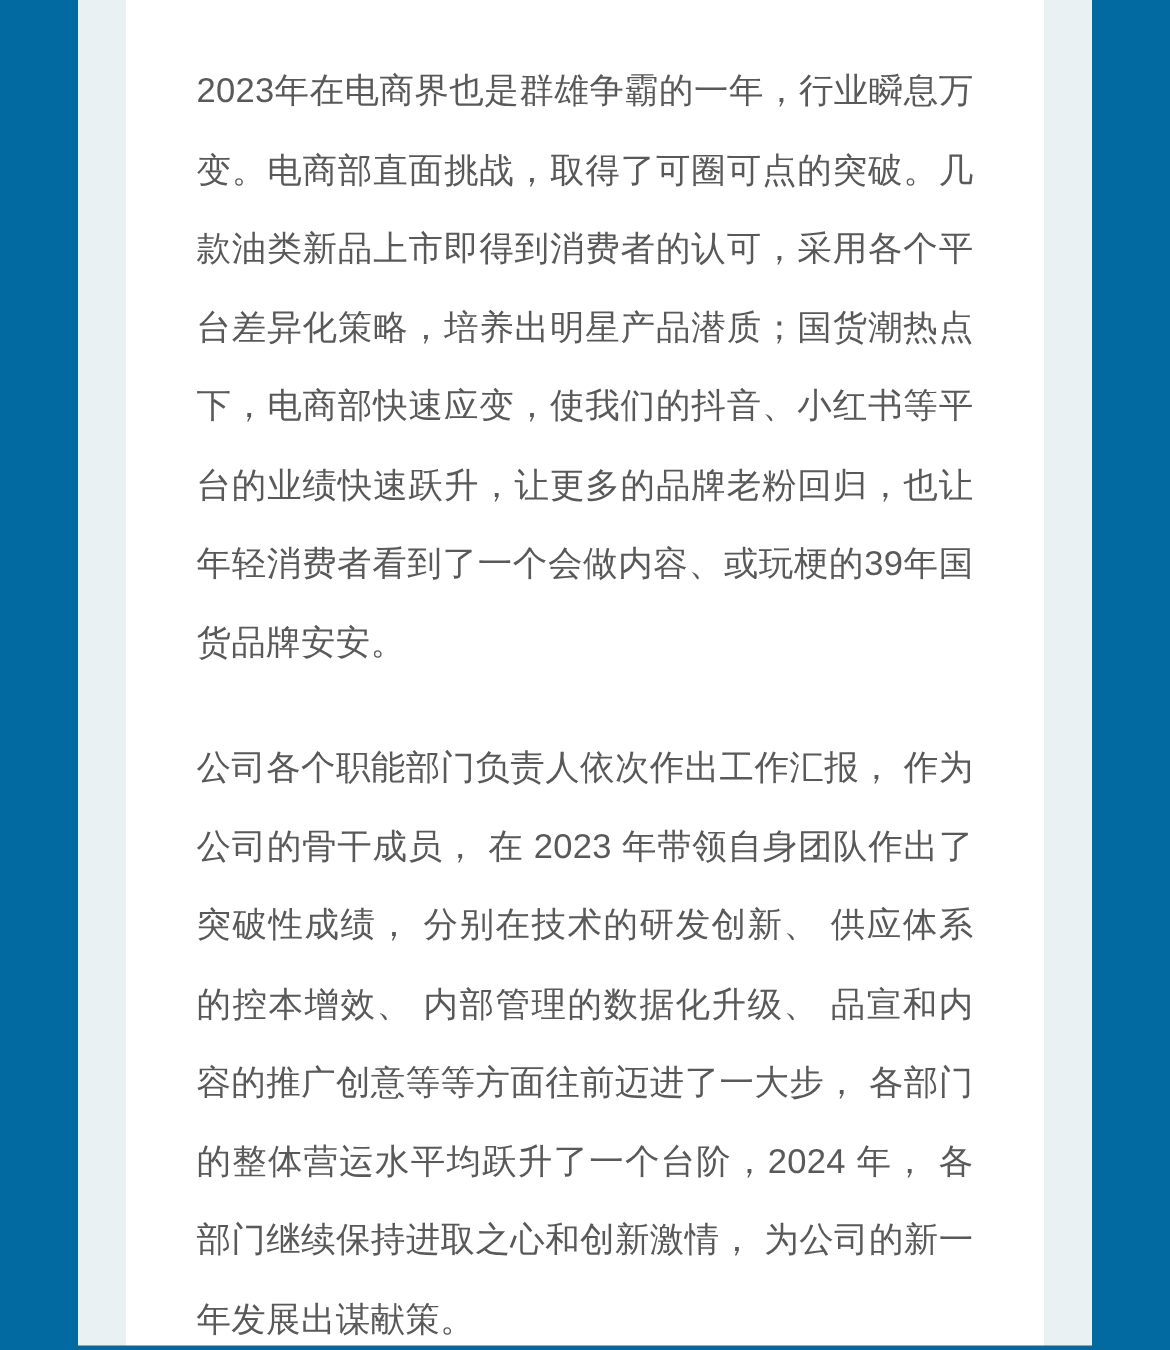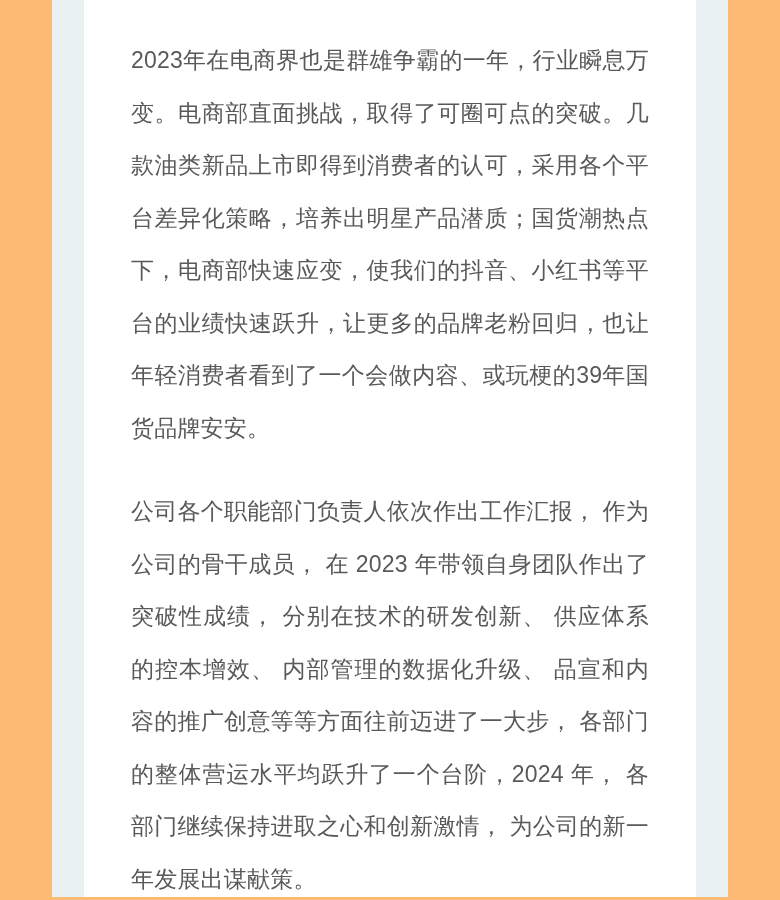--- a/index.html
+++ b/index.html
@@ -6,21 +6,21 @@
 
   html, body {
     background: #ffffff;
     font-family: "Liberation Sans", sans-serif;
   }
 
   .page {
     position: relative;
     width: 780px;
     height: 900px;
-    background: #fdba74;
+    background: #0369a1;
     overflow: hidden;
   }
 
   
   .frame-strip {
     position: absolute;
     top: 0;
     width: 32px;
     height: 897px;
     background: #e9f1f3;

